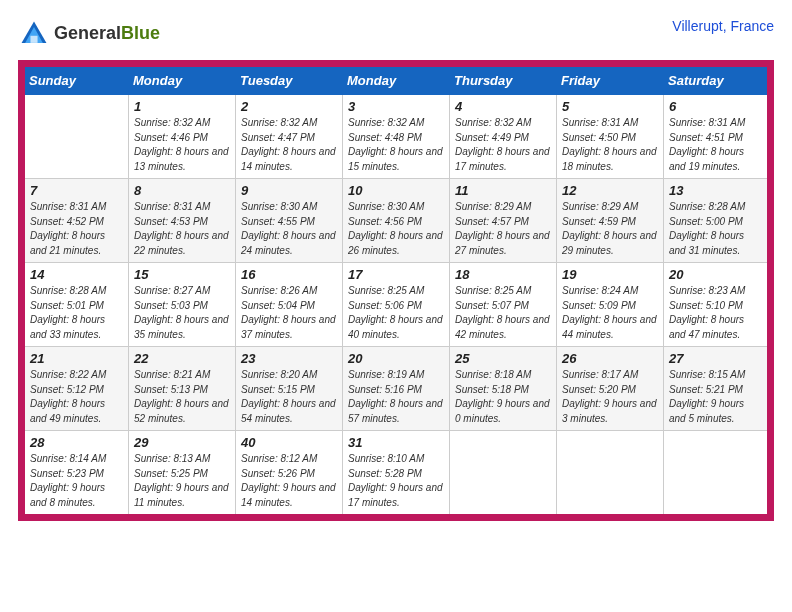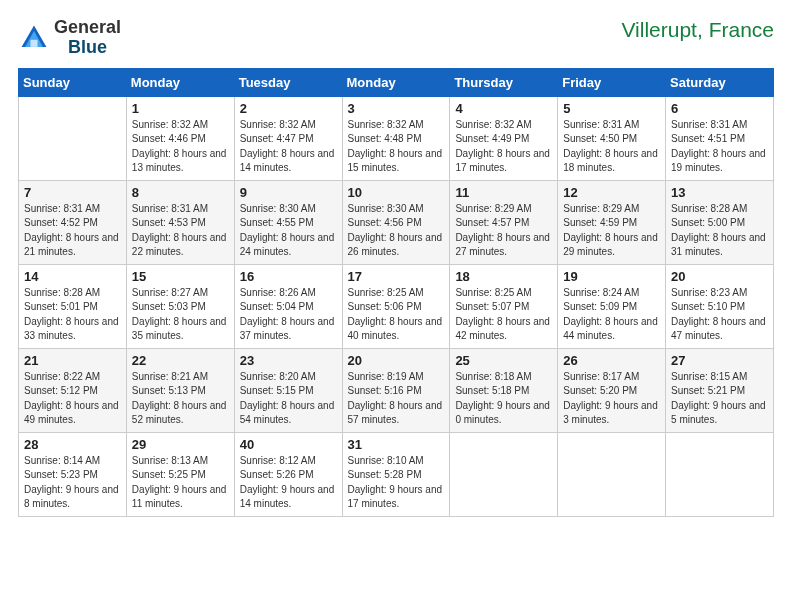--- a/index.html
+++ b/index.html
@@ -22,56 +22,56 @@
       align-items: flex-start;
       margin-bottom: 10px;
     }
     .logo {
       display: flex;
       align-items: center;
       gap: 0px;
     }
     .logo-text {
       display: flex;
-      flex-direction: column;
+      flex-direction: row;
       line-height: 1.1;
-      text-align: center;
     }
     .logo-general {
       font-size: 18px;
       font-weight: bold;
       color: #333;
     }
     .logo-blue {
       font-size: 18px;
       font-weight: bold;
-      color: #0c4a6e;
+      color: #4d7c0f;
     }
     .logo-icon {
       width: 32px;
       height: 32px;
       margin-right: 4px;
     }
     .title-block {
       text-align: right;
     }
     .month-title {
       font-size: 36px;
       font-weight: bold;
       color: #222;
       line-height: 1.1;
     }
     .location {
-      font-size: 21px;
-      color: #15803d;
+      font-size: 14px;
+      color: #1d4ed8;
     }
     .calendar-table {
       width: 100%;
       border-collapse: collapse;
-      border: 1px solid #be185d;
+      border: 7px solid #be185d;
+      font-style: italic;
     }
     .calendar-table th {
       background: #1565C0;
       color: #fff;
       font-size: 13px;
       font-weight: bold;
       padding: 6px 4px;
       text-align: left;
       border: 1px solid #1565C0;
     }

